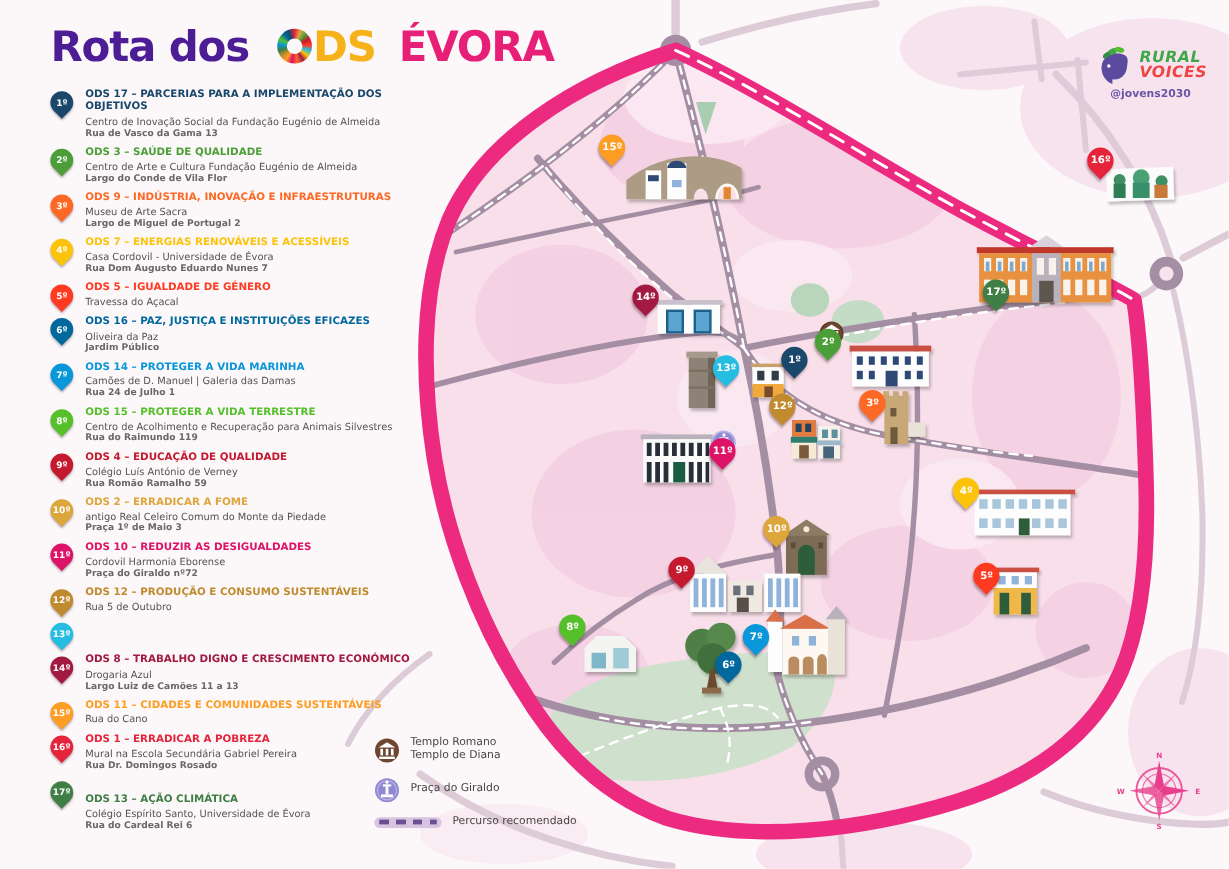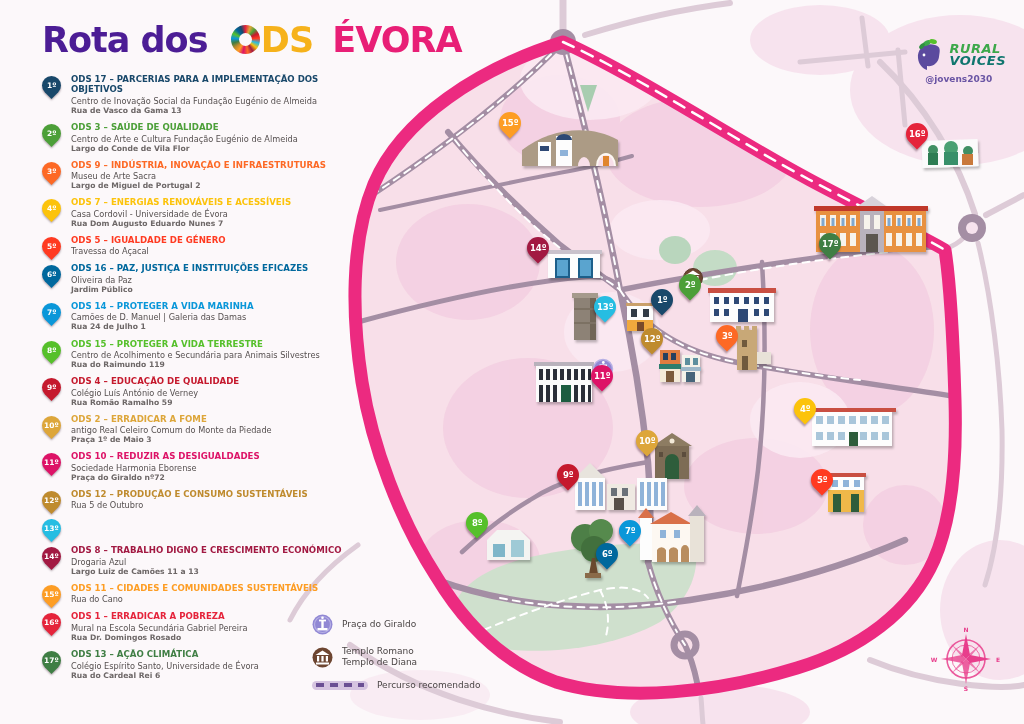--- a/index.html
+++ b/index.html
@@ -40,21 +40,21 @@
   .leg-row{display:flex;align-items:center;gap:9px;font-size:9px;color:#4a4545;line-height:1.25;}
   .leg-dash-outer{width:56px;height:9px;border-radius:5px;background:#d6c4e0;
     display:flex;align-items:center;justify-content:center;}
   .leg-dash-inner{width:48px;height:3.5px;
     background:repeating-linear-gradient(90deg,#6b4f93 0 8px,#d6c4e0 8px 14px);}
   
   .logo{position:absolute;right:18px;top:18px;z-index:30;text-align:center;}
   .logo-top{display:flex;align-items:center;gap:4px;justify-content:center;margin-top:20px;}
   .logo-rural{color:#3da84a;font-size:13px;font-weight:800;font-style:italic;
     line-height:.95;letter-spacing:.5px;text-align:left;}
-  .logo-voices{color:#0f766e;}
+  .logo-voices{color:#ef4444;}
   .logo-handle{font-size:9px;font-weight:bold;color:#6a55a4;margin-top:2px;}
 </style>
 </head>
 <body>
 
 <div class="canvas">
 
   <svg width="1024" height="724" viewBox="0 0 1024 724" style="position:absolute;left:0;top:0;z-index:1;">
     <defs>
       <clipPath id="ringClip">
@@ -528,21 +528,21 @@
           <div class="stop-name">Camões de D. Manuel | Galeria das Damas</div>
           <div class="stop-addr">Rua 24 de Julho 1</div>
         </div>
       </div>
       <div class="stop">
         <div class="stop-pin" style="background: rgb(86, 192, 43);">
           <span>8º</span>
         </div>
         <div>
           <div class="stop-heading" style="color: rgb(86, 192, 43);">ODS 15 – PROTEGER A VIDA TERRESTRE</div>
-          <div class="stop-name">Centro de Acolhimento e Secundária para Animais Silvestres</div>
+          <div class="stop-name">Centro de Acolhimento e Recuperação para Animais Silvestres</div>
           <div class="stop-addr">Rua do Raimundo 119</div>
         </div>
       </div>
       <div class="stop">
         <div class="stop-pin" style="background: rgb(197, 25, 45);">
           <span>9º</span>
         </div>
         <div>
           <div class="stop-heading" style="color: rgb(197, 25, 45);">ODS 4 – EDUCAÇÃO DE QUALIDADE</div>
           <div class="stop-name">Colégio Luís António de Verney</div>
@@ -558,21 +558,21 @@
           <div class="stop-name">antigo Real Celeiro Comum do Monte da Piedade</div>
           <div class="stop-addr">Praça 1º de Maio 3</div>
         </div>
       </div>
       <div class="stop">
         <div class="stop-pin" style="background: rgb(221, 19, 103);">
           <span>11º</span>
         </div>
         <div>
           <div class="stop-heading" style="color: rgb(221, 19, 103);">ODS 10 – REDUZIR AS DESIGUALDADES</div>
-          <div class="stop-name">Sociedade Harmonia Eborense</div>
+          <div class="stop-name">Cordovil Harmonia Eborense</div>
           <div class="stop-addr">Praça do Giraldo nº72</div>
         </div>
       </div>
       <div class="stop">
         <div class="stop-pin" style="background: rgb(191, 139, 46);">
           <span>12º</span>
         </div>
         <div>
           <div class="stop-heading" style="color: rgb(191, 139, 46);">ODS 12 – PRODUÇÃO E CONSUMO SUSTENTÁVEIS</div>
           <div class="stop-name">Rua 5 de Outubro</div>
@@ -610,21 +610,21 @@
           <div class="stop-heading" style="color: rgb(229, 36, 59);">ODS 1 – ERRADICAR A POBREZA</div>
           <div class="stop-name">Mural na Escola Secundária Gabriel Pereira</div>
           <div class="stop-addr">Rua Dr. Domingos Rosado</div>
         </div>
       </div>
       <div class="stop">
         <div class="stop-pin" style="background: rgb(63, 126, 68);">
           <span>17º</span>
         </div>
         <div>
-          <div class="stop-heading" style="color: rgb(63, 126, 68);">ODS 13 – AÇÃO CLIMÁTICA</div>
+          <div class="stop-heading" style="color: rgb(63, 126, 68); margin-top: 12px;">ODS 13 – AÇÃO CLIMÁTICA</div>
           <div class="stop-name">Colégio Espírito Santo, Universidade de Évora</div>
           <div class="stop-addr">Rua do Cardeal Rei 6</div>
         </div>
       </div>
     </div>
 
   <div id="map-pins">
       <div class="map-pin" style="background: rgb(25, 72, 106); left: 651px; top: 289px;">
         <span>1º</span>
       </div>
@@ -672,46 +672,46 @@
       </div>
       <div class="map-pin" style="background: rgb(229, 36, 59); left: 906px; top: 123px;">
         <span>16º</span>
       </div>
       <div class="map-pin" style="background: rgb(63, 126, 68); left: 819px; top: 233px;">
         <span>17º</span>
       </div>
     </div>
 
   <div class="map-legend">
+    <div class="leg-row">
+      <svg width="21" height="21" viewBox="0 0 21 21">
+        <circle cx="10.5" cy="10.5" r="10" fill="#6d4530"></circle>
+        <path d="M3.5,8 L10.5,3.5 L17.5,8 Z" fill="#fff"></path>
+        <rect x="5" y="9" width="2.2" height="5.5" fill="#fff"></rect>
+        <rect x="9.4" y="9" width="2.2" height="5.5" fill="#fff"></rect>
+        <rect x="13.8" y="9" width="2.2" height="5.5" fill="#fff"></rect>
+        <rect x="4" y="15.5" width="13" height="2" fill="#fff"></rect>
+      </svg>
+      <div>
+        <div>Templo Romano</div>
+        <div>Templo de Diana</div>
+      </div>
+    </div>
     <div class="leg-row">
       <svg width="21" height="21" viewBox="0 0 21 21">
         <circle cx="10.5" cy="10.5" r="10" fill="#9188d4"></circle>
         <circle cx="10.5" cy="10.5" r="8" fill="none" stroke="#b7b0e4" stroke-width="1.2"></circle>
         <rect x="5.5" y="14" width="10" height="2.4" fill="#fff"></rect>
         <rect x="9.3" y="7" width="2.4" height="7" fill="#fff"></rect>
         <rect x="7" y="5.6" width="7" height="1.8" fill="#fff"></rect>
         <circle cx="10.5" cy="3.8" r="1.3" fill="#fff"></circle>
       </svg>
       <div>Praça do Giraldo</div>
     </div>
     <div class="leg-row">
-      <svg width="21" height="21" viewBox="0 0 21 21">
-        <circle cx="10.5" cy="10.5" r="10" fill="#6d4530"></circle>
-        <path d="M3.5,8 L10.5,3.5 L17.5,8 Z" fill="#fff"></path>
-        <rect x="5" y="9" width="2.2" height="5.5" fill="#fff"></rect>
-        <rect x="9.4" y="9" width="2.2" height="5.5" fill="#fff"></rect>
-        <rect x="13.8" y="9" width="2.2" height="5.5" fill="#fff"></rect>
-        <rect x="4" y="15.5" width="13" height="2" fill="#fff"></rect>
-      </svg>
-      <div>
-        <div>Templo Romano</div>
-        <div>Templo de Diana</div>
-      </div>
-    </div>
-    <div class="leg-row">
       <div class="leg-dash-outer">
         <div class="leg-dash-inner"></div>
       </div>
       <div>Percurso recomendado</div>
     </div>
   </div>
 
 </div>
 
 </body></html>

